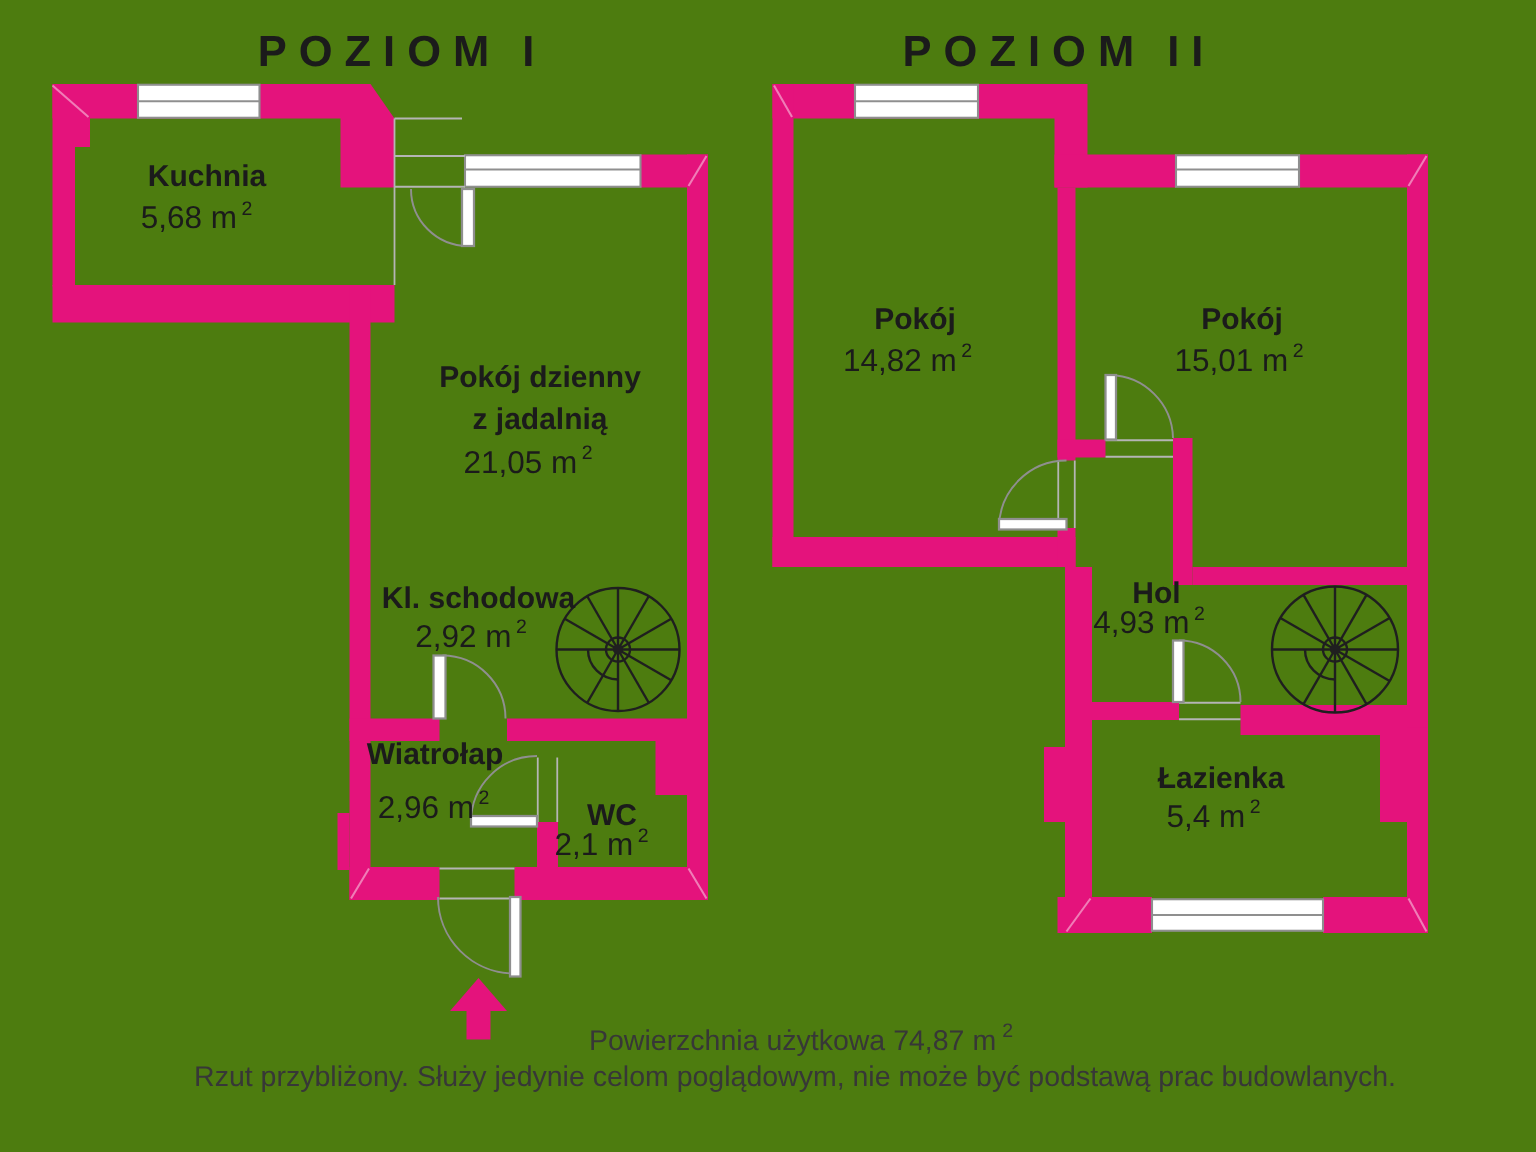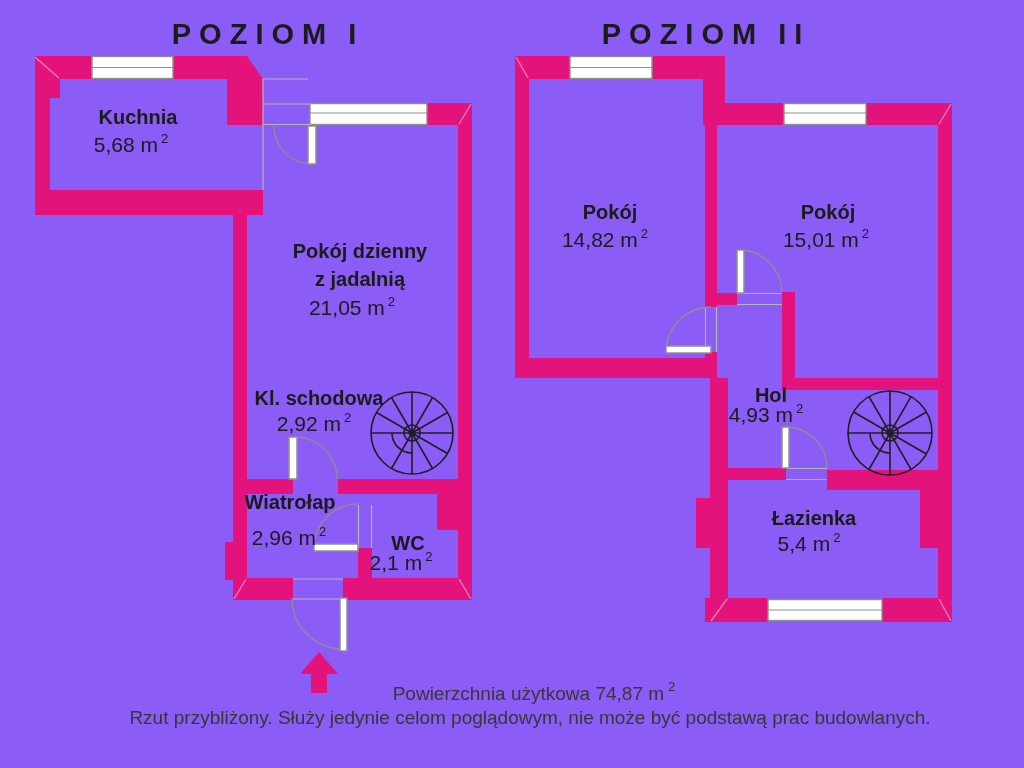--- a/index.html
+++ b/index.html
@@ -1,16 +1,16 @@
 <!DOCTYPE html>
 <html><head>
 <meta charset="utf-8">
 <style>
   html,body{margin:0;padding:0;background:#ffffff;}
-  .page{position:relative;width:1024px;height:768px;background:#8b5cf6;overflow:hidden;
+  .page{position:relative;width:1024px;height:768px;background:#4d7c0f;overflow:hidden;
         font-family:"Liberation Sans",sans-serif;}
   svg{position:absolute;left:0;top:0;}
   text{fill:#1b1b1b;}
   .title{font-weight:bold;font-size:29px;letter-spacing:8px;}
   .room-name{font-weight:bold;font-size:20px;text-anchor:middle;}
   .room-area{font-size:21px;text-anchor:middle;}
   .sup{font-size:13px;}
   .footer-line{font-size:19px;fill:#373737;text-anchor:middle;}
   .door-leaf{fill:#ffffff;stroke:#8f8f8f;stroke-width:1.5;}
   .door-arc{fill:none;stroke:#8f8f8f;stroke-width:1.3;}

